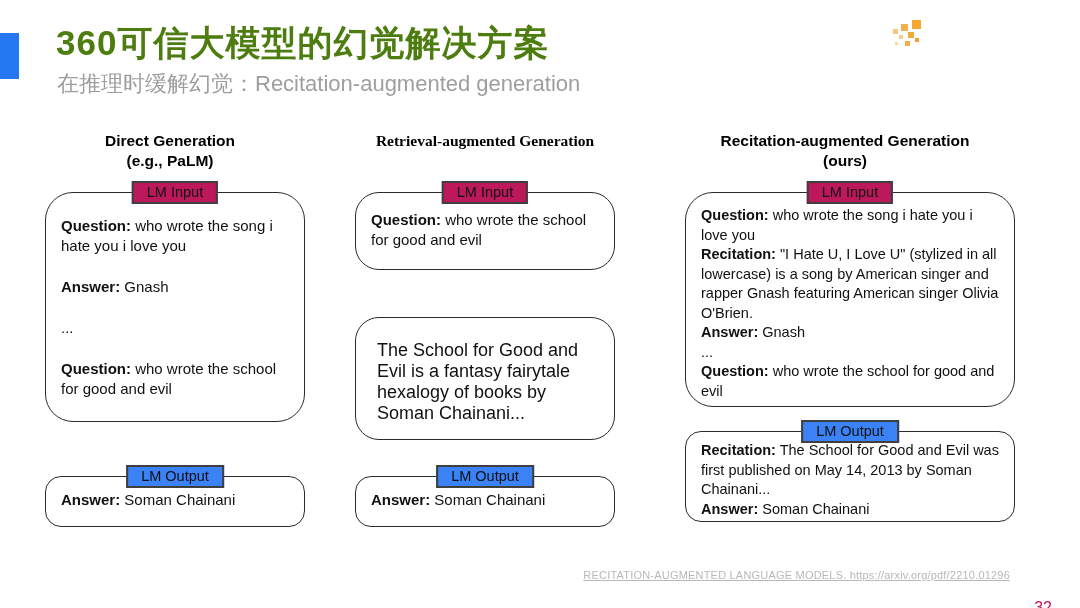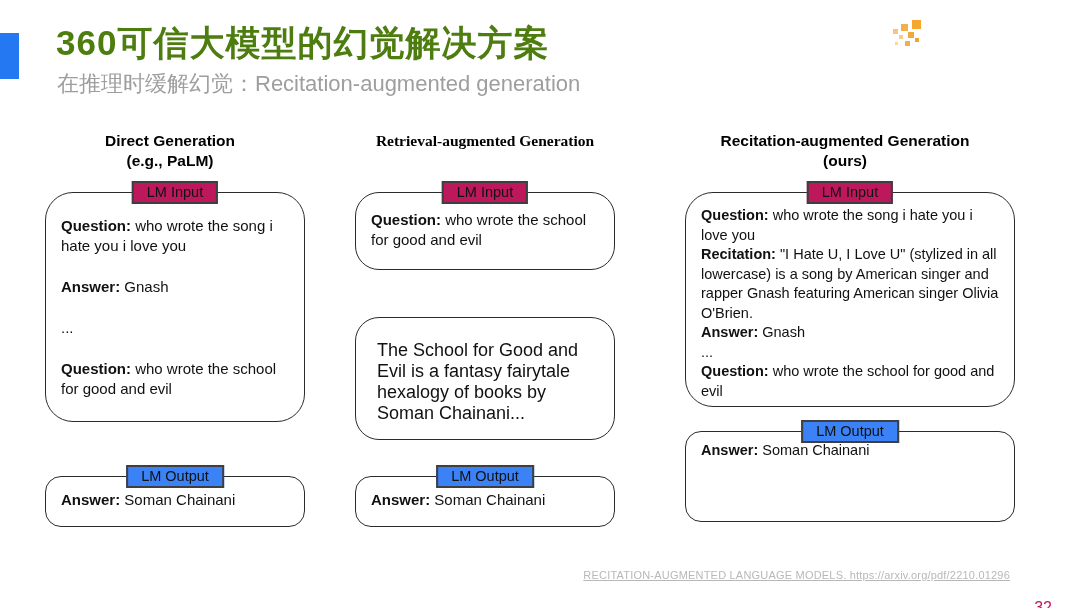--- a/index.html
+++ b/index.html
@@ -187,18 +187,19 @@
     <p class="para"><b>Recitation:</b><span> "I Hate U, I Love U" (stylized in all lowercase) is a song by American singer and rapper Gnash featuring American singer Olivia O'Brien.</span></p>
     <p class="para"><b>Answer:</b><span> Gnash</span></p>
     <p class="para"><b></b><span>...</span></p>
     <p class="para"><b>Question:</b><span> who wrote the school for good and evil</span></p>
   </div>
 </div>
 
 <div class="tagbox box-output-3">
   <div class="tag output">LM Output</div>
   <div class="panel small">
+    <p class="para"><b>Recitation:</b><span> The School for Good and Evil was first published on May 14, 2013 by Soman Chainani...</span></p>
     <p class="para"><b>Answer:</b><span> Soman Chainani</span></p>
   </div>
 </div>
 
 <div class="citation">RECITATION-AUGMENTED LANGUAGE MODELS. https://arxiv.org/pdf/2210.01296</div>
 <div class="page-number">32</div>
 
 </body></html>

